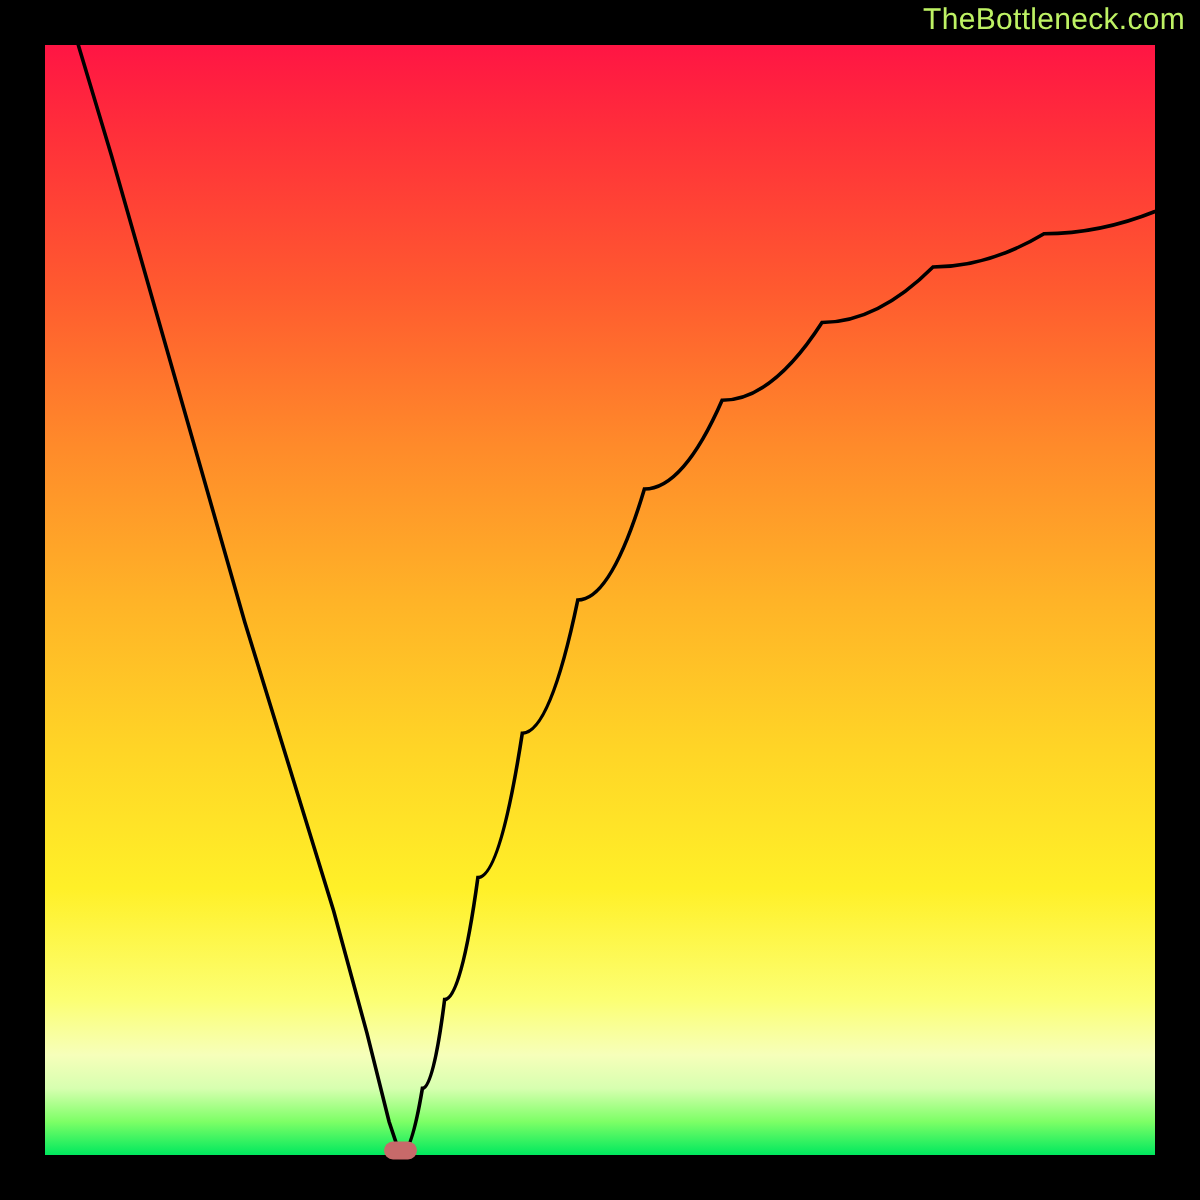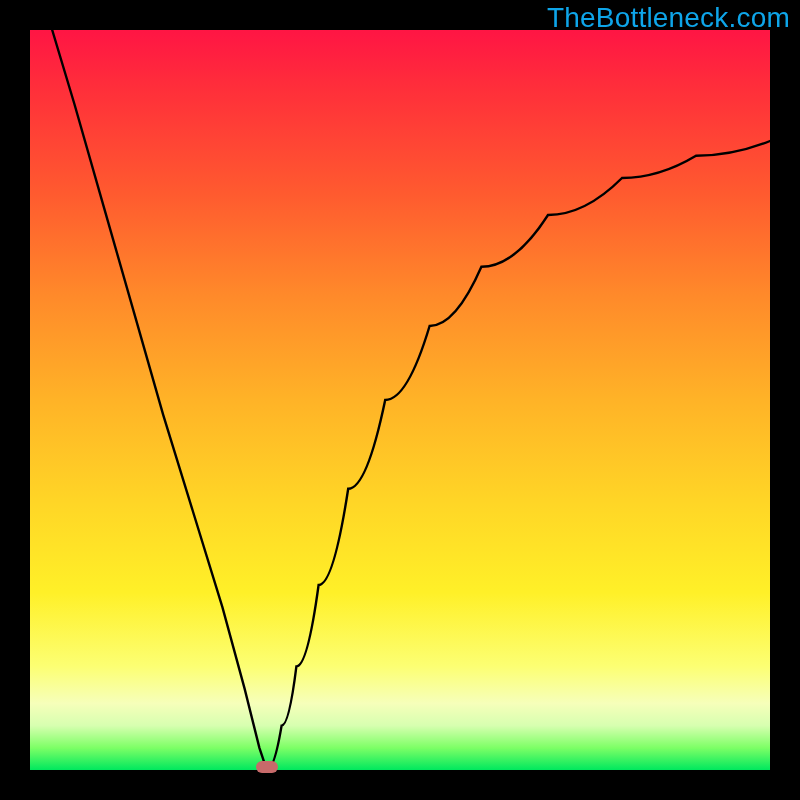--- a/index.html
+++ b/index.html
@@ -39,22 +39,22 @@
       #f6ffba 91%,
       #d7ffb0 94%,
       #7dff66 97%,
       #00e85e 100%
     );
   }
   .watermark {
     position: absolute;
     top: 2px;
     right: 10px;
-    color: #0ea5e9;
-    font-size: 28px;
+    color: #bef264;
+    font-size: 20px;
     font-weight: 500;
     letter-spacing: 0.2px;
     user-select: none;
   }
   svg.curve {
     position: absolute;
     left: 0;
     top: 0;
     width: 740px;
     height: 740px;

